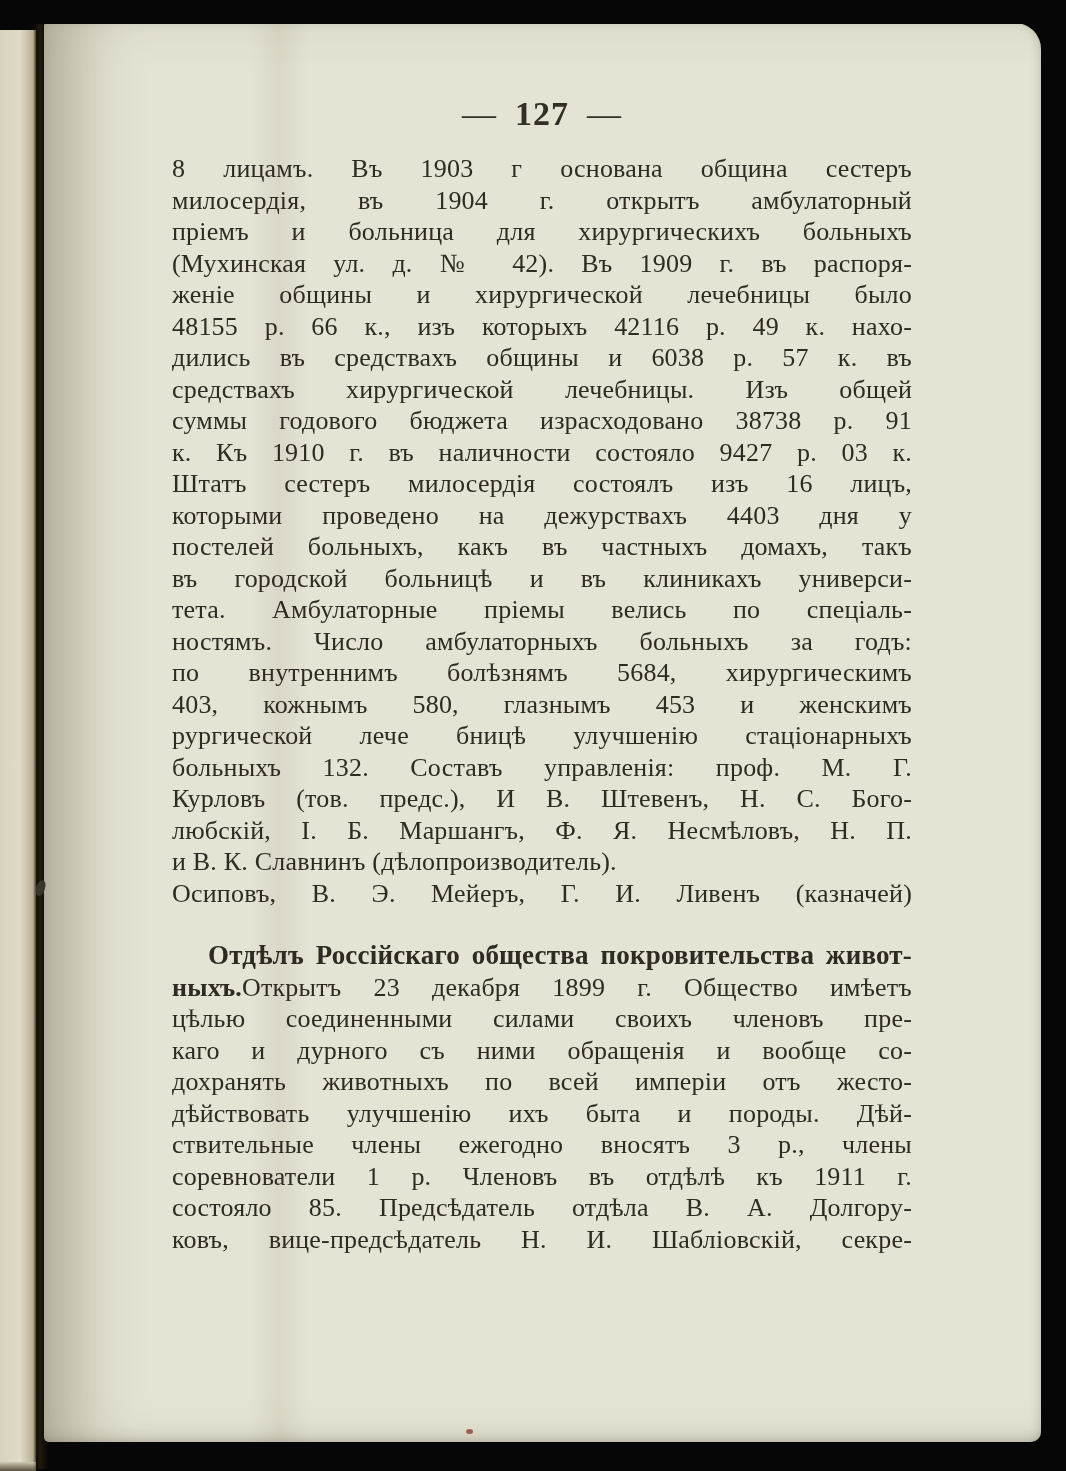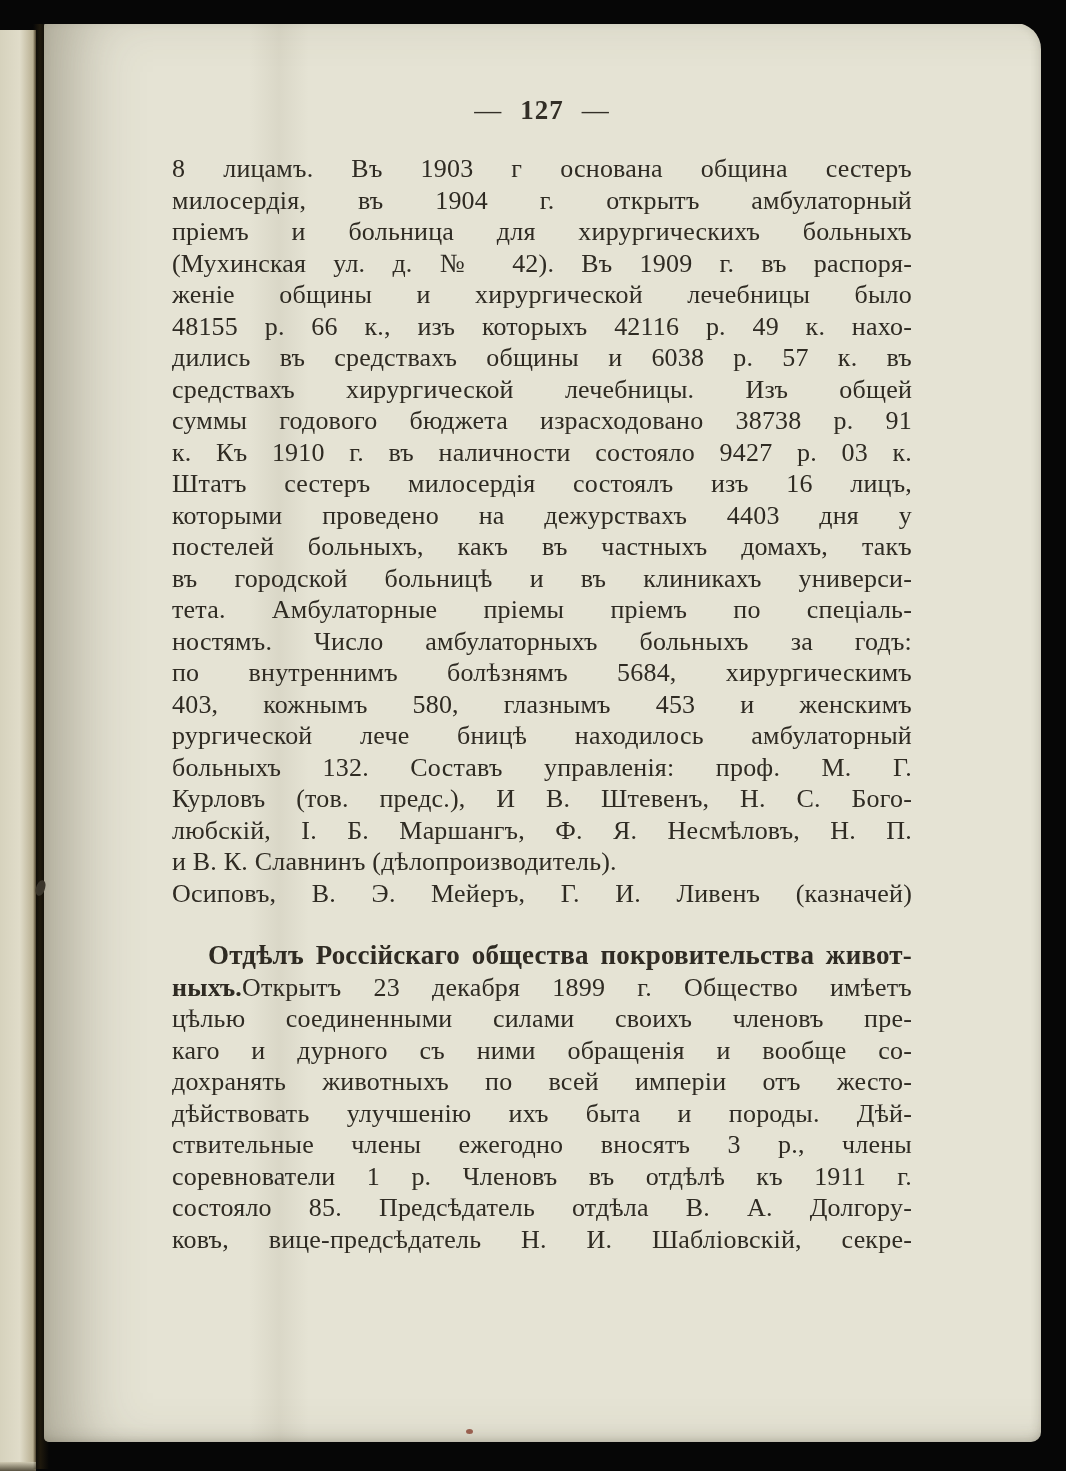--- a/index.html
+++ b/index.html
@@ -53,21 +53,21 @@
     position: absolute;
     left: 205px; top: 0;
     width: 60px; height: 100%;
     background: linear-gradient(to right, rgba(120,112,88,0), rgba(120,112,88,0.10), rgba(120,112,88,0));
   }
   .page-header {
     position: absolute;
     left: 128px; top: 72px;
     width: 740px;
     text-align: center;
-    font-size: 27px;
+    font-size: 34px;
     font-weight: bold;
     color: #332f27;
     letter-spacing: 1px;
   }
   .page-header .dash { padding: 0 18px; font-weight: normal; }
   .text-block {
     position: absolute;
     left: 128px; top: 130px;
     width: 740px;
     font-size: 26px;
@@ -140,25 +140,25 @@
       <span class="ln">женіе общины и хирургической лечебницы было</span>
       <span class="ln">48155 р. 66 к., изъ которыхъ 42116 р. 49 к. нахо-</span>
       <span class="ln">дились въ средствахъ общины и 6038 р. 57 к. въ</span>
       <span class="ln">средствахъ хирургической лечебницы. Изъ общей</span>
       <span class="ln">суммы годового бюджета израсходовано 38738 р. 91</span>
       <span class="ln">к. Къ 1910 г. въ наличности состояло 9427 р. 03 к.</span>
       <span class="ln">Штатъ сестеръ милосердія состоялъ изъ 16 лицъ,</span>
       <span class="ln">которыми проведено на дежурствахъ 4403 дня у</span>
       <span class="ln">постелей больныхъ, какъ въ частныхъ домахъ, такъ</span>
       <span class="ln">въ городской больницѣ и въ клиникахъ универси-</span>
-      <span class="ln">тета. Амбулаторные пріемы пріемъ по спеціаль-</span>
+      <span class="ln">тета. Амбулаторные пріемы велись по спеціаль-</span>
       <span class="ln">ностямъ. Число амбулаторныхъ больныхъ за годъ:</span>
       <span class="ln">по внутреннимъ болѣзнямъ 5684, хирургическимъ</span>
       <span class="ln">403, кожнымъ 580, глазнымъ 453 и женскимъ</span>
-      <span class="ln">рургической лече бницѣ находилось амбулаторный</span>
+      <span class="ln">рургической лече бницѣ улучшенію стаціонарныхъ</span>
       <span class="ln">больныхъ 132. Составъ управленія: проф. М. Г.</span>
       <span class="ln">Курловъ (тов. предс.), И В. Штевенъ, Н. С. Бого-</span>
       <span class="ln">любскій, І. Б. Маршангъ, Ф. Я. Несмѣловъ, Н. П.</span>
       <span class="ln end">и В. К. Славнинъ (дѣлопроизводитель).</span>
       <span class="ln">Осиповъ, В. Э. Мейеръ, Г. И. Ливенъ (казначей)</span>
 
       <span class="ln heading">Отдѣлъ Россійскаго общества покровительства живот-</span>
       <span class="ln"><span class="bold">ныхъ.</span><span>Открытъ 23 декабря 1899 г. Общество имѣетъ</span></span>
       <span class="ln">цѣлью соединенными силами своихъ членовъ пре-</span>
       <span class="ln">каго и дурного съ ними обращенія и вообще со-</span>

